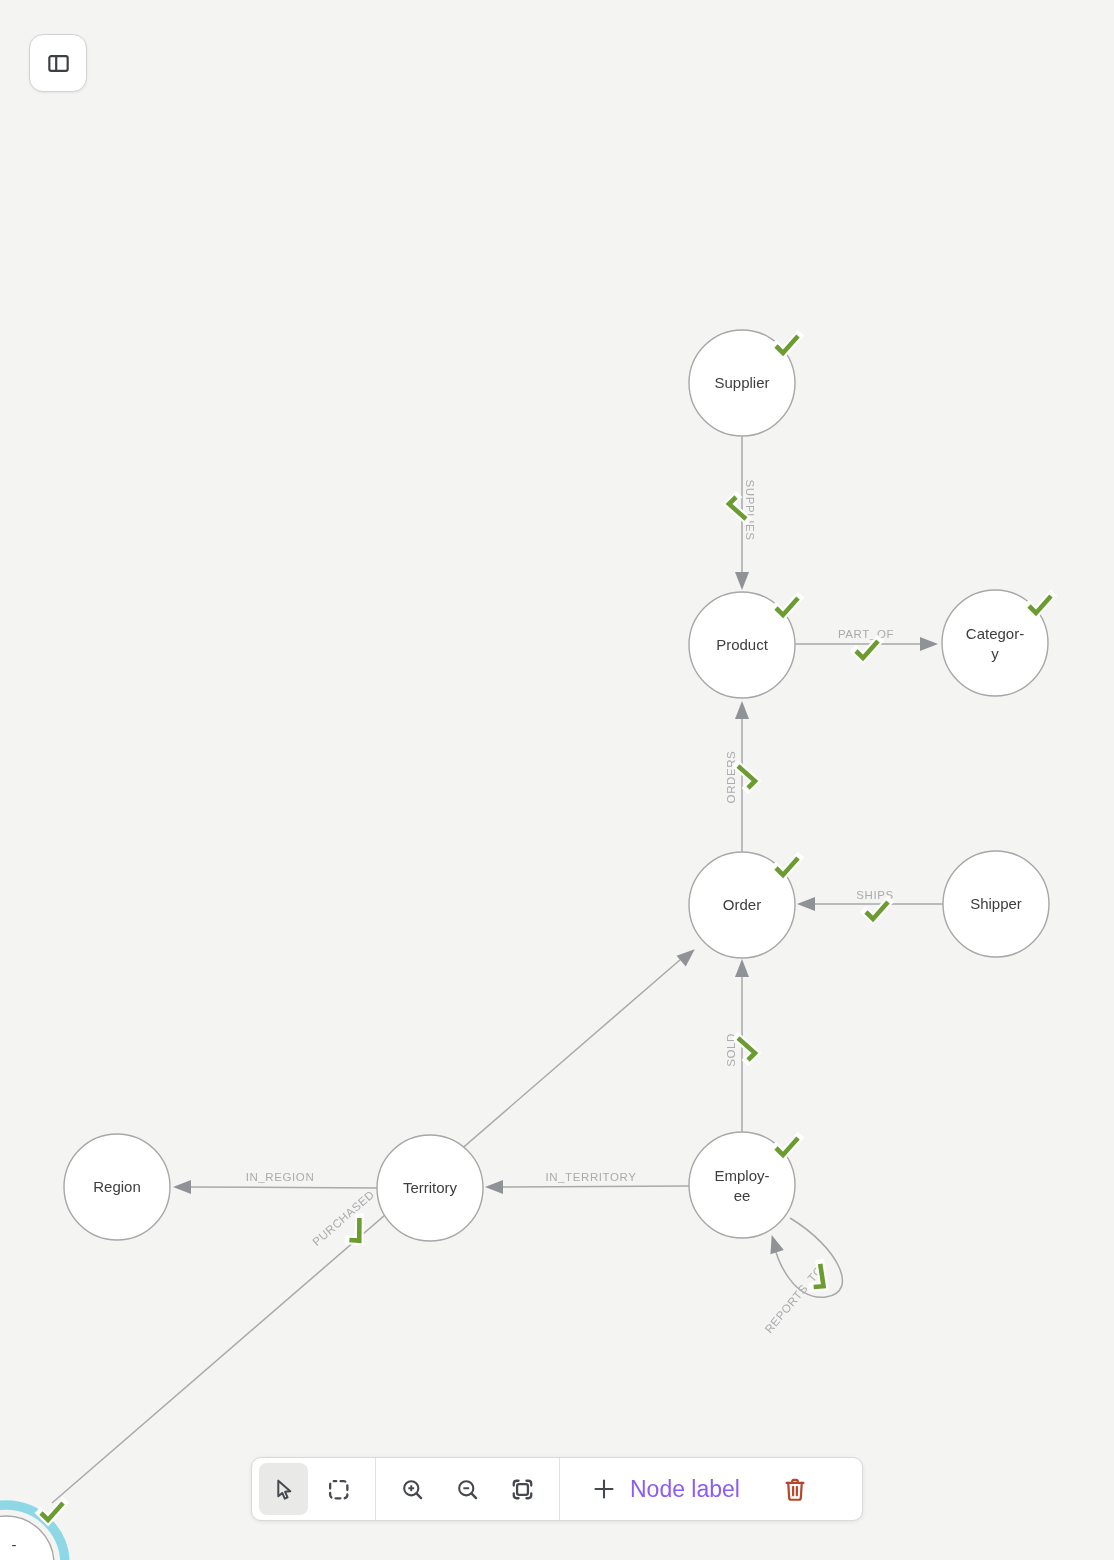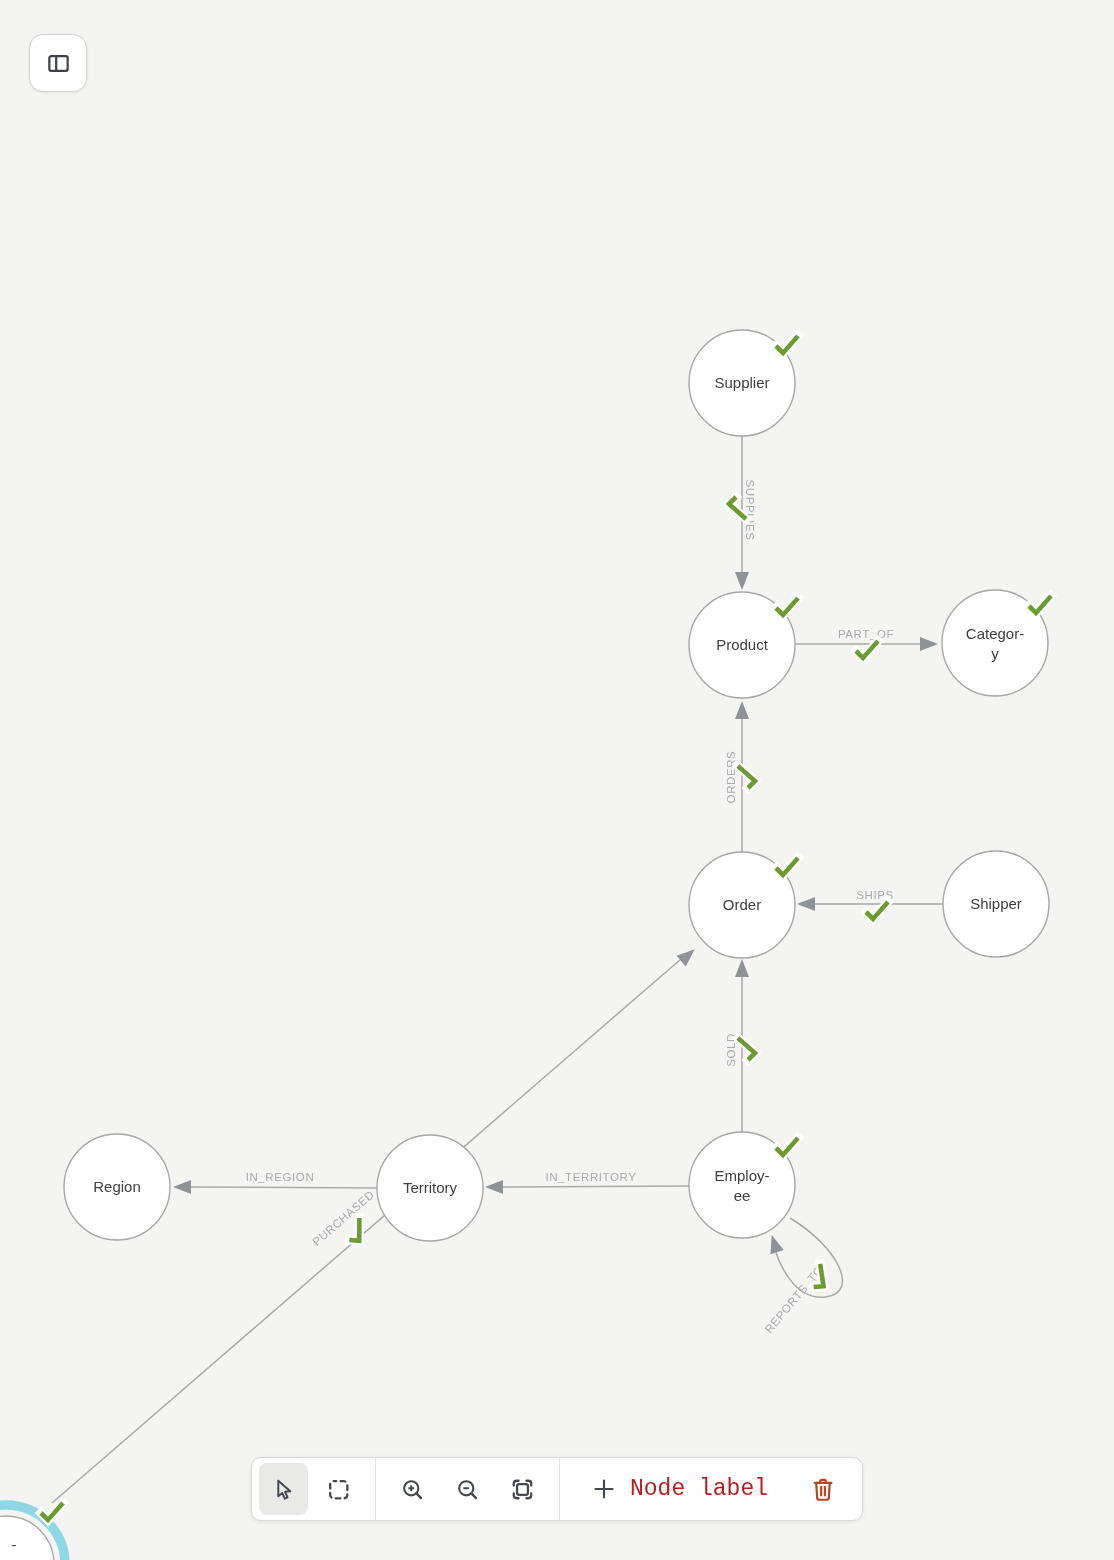--- a/index.html
+++ b/index.html
@@ -27,21 +27,21 @@
     display:flex; align-items:center; padding:0 7px; gap:6px;
   }
   .tool {
     width:49px; height:52px; border:none; background:transparent; border-radius:8px;
     display:flex; align-items:center; justify-content:center; cursor:pointer; padding:0;
   }
   .tool.selected { background:#e9e9e8; }
   .tb-divider { width:1px; align-self:stretch; background:#e2e2e1; margin:0 6px; }
   .add-node-btn {
     display:flex; align-items:center; gap:14px; border:none; background:none;
-    font-family:Liberation Mono, monospace; font-size:23px; color:#b91c1c;
+    font-family:Liberation Sans, sans-serif; font-size:23px; color:#8b5cf6;
     padding:0 20px; cursor:pointer; height:100%;
   }
   .delete-btn {
     border:none; background:none; cursor:pointer; display:flex; align-items:center;
     justify-content:center; width:54px; height:52px; padding:0; margin-left:2px;
   }
 </style>
 </head>
 <body>
 

